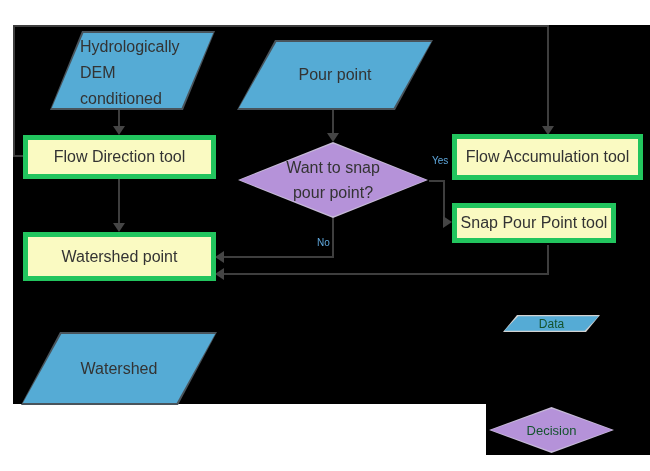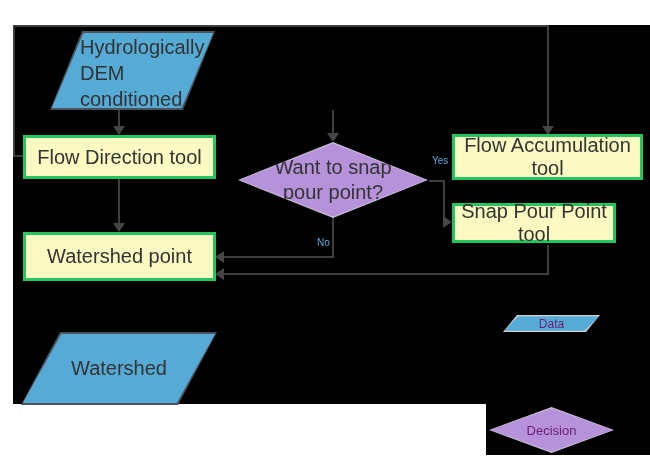--- a/index.html
+++ b/index.html
@@ -10,25 +10,25 @@
   .bg-black{position:absolute;background:#000000;}
 
   
   .seg{position:absolute;background:#3e3e3e;}
   .head{position:absolute;width:0;height:0;}
   .head-down{border-left:6px solid transparent;border-right:6px solid transparent;border-top:9px solid #454545;}
   .head-right{border-top:6px solid transparent;border-bottom:6px solid transparent;border-left:9px solid #454545;}
   .head-left{border-top:6px solid transparent;border-bottom:6px solid transparent;border-right:9px solid #454545;}
 
   
-  .ntext{color:#333333;font-size:20px;}
+  .ntext{color:#333333;font-size:16px;}
   .center-flex{display:flex;align-items:center;justify-content:center;text-align:center;}
 
   
-  .rect-node{position:absolute;background:#fafac2;border:3px solid #22c55e;box-sizing:border-box;}
+  .rect-node{position:absolute;background:#fafac2;border:5px solid #22c55e;box-sizing:border-box;}
 
   
   .shape-outer{position:absolute;}
   .shape-inner{position:absolute;inset:1.6px;}
 
   .para-dem{clip-path:polygon(32px 0,100% 0,calc(100% - 32px) 100%,0 100%);}
   .para-pp{clip-path:polygon(38px 0,100% 0,calc(100% - 38px) 100%,0 100%);}
   .para-ws{clip-path:polygon(39px 0,100% 0,calc(100% - 39px) 100%,0 100%);}
   .para-leg{clip-path:polygon(14px 0,100% 0,calc(100% - 14px) 100%,0 100%);}
   .diamond{clip-path:polygon(50% 0,100% 50%,50% 100%,0 50%);}
@@ -36,21 +36,21 @@
   .fill-blue{background:#55abd5;}
   .border-blue{background:#49545c;}
   .fill-purple{background:#b592d9;}
   .border-purple{background:#c6bad7;}
   .border-lightgray{background:#d2d2d2;}
 
   .dem-text{position:absolute;left:30px;top:3px;line-height:26px;text-align:left;}
 
   .edge-label{position:absolute;font-size:10px;color:#5fa8dd;}
 
-  .legend-text{font-size:13px;color:#701a75;}
+  .legend-text{font-size:13px;color:#14532d;}
 </style>
 </head>
 <body>
 
 <div id="canvas">
 
   <div class="bg-black" style="left:13px;top:25px;width:637px;height:379px;"></div>
   <div class="bg-black" style="left:486px;top:404px;width:164px;height:51px;"></div>
 
   <div class="seg" style="left:13px;top:155px;width:12px;height:2px;"></div>
@@ -84,20 +84,24 @@
 
   <div class="shape-outer para-dem border-blue" style="left:50px;top:31px;width:165px;height:79px;">
     <div class="shape-inner para-dem fill-blue"></div>
     <div class="ntext dem-text">
       <div>Hydrologically</div>
       <div>DEM</div>
       <div>conditioned</div>
     </div>
   </div>
 
+  <div class="shape-outer para-pp border-blue" style="left:237px;top:40px;width:196px;height:70px;">
+    <div class="shape-inner para-pp fill-blue"></div>
+    <div class="abs center-flex ntext" style="inset:0;">Pour point</div>
+  </div>
 
   <div class="rect-node center-flex" style="left:23px;top:135px;width:193px;height:44px;">
     <span class="ntext">Flow Direction tool</span>
   </div>
 
   <div class="rect-node center-flex" style="left:452px;top:134px;width:191px;height:46px;">
     <span class="ntext">Flow Accumulation tool</span>
   </div>
 
   <div class="rect-node center-flex" style="left:452px;top:203px;width:164px;height:40px;">

